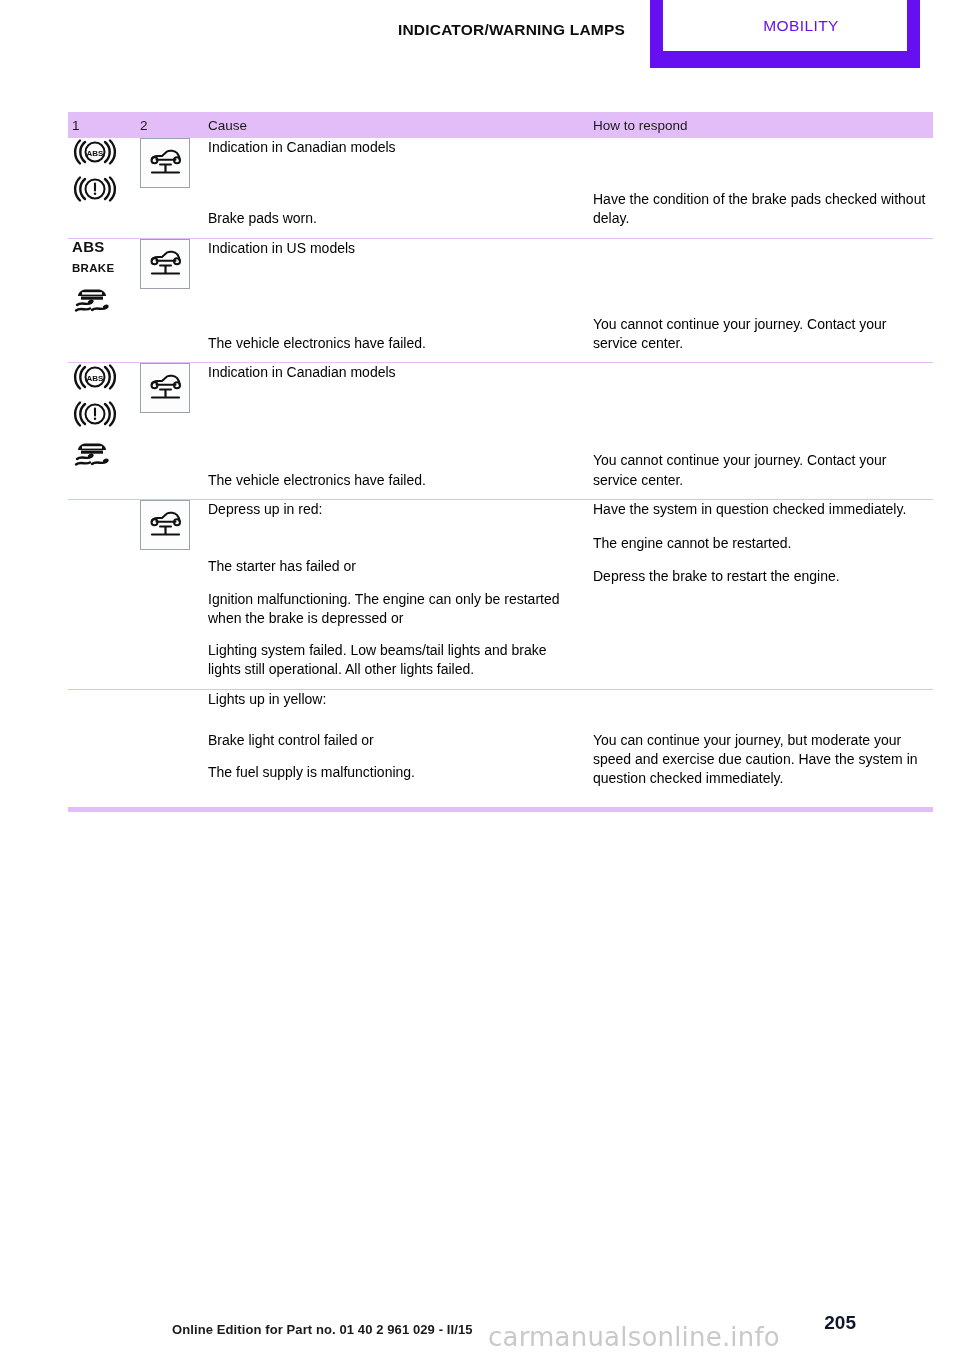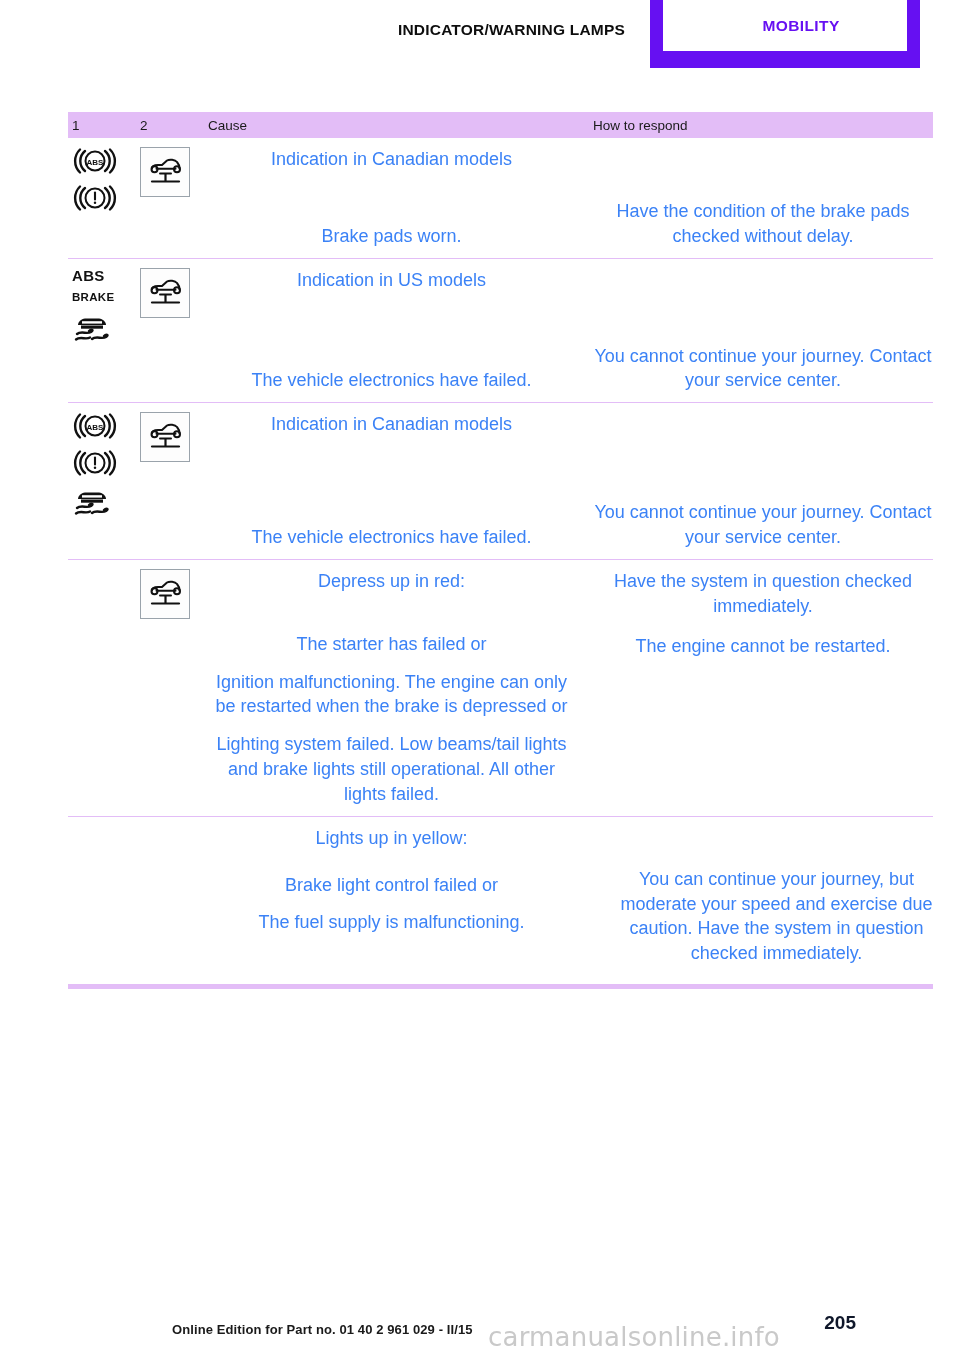--- a/index.html
+++ b/index.html
@@ -49,21 +49,21 @@
     top: 0;
     width: 244px;
     height: 51px;
     background: #ffffff;
     display: flex;
     align-items: center;
     justify-content: center;
   }
   .header-tab-label {
     font-size: 15.5px;
-    font-weight: bold;
+    font-weight: normal;
     letter-spacing: 0.4px;
     color: #6610f2;
     margin-left: 32px;
   }
 
   
   .table-wrap {
     position: absolute;
     left: 68px;
     top: 112px;
@@ -77,35 +77,33 @@
     padding-left: 4px;
   }
   .col-head .c1 { width: 68px; font-size: 13.5px; }
   .col-head .c2 { width: 68px; font-size: 13.5px; }
   .col-head .c3 { width: 385px; font-size: 13.5px; }
   .col-head .c4 { flex: 1; font-size: 13.5px; }
 
   .row {
     display: flex;
     border-bottom: 1px solid #e3bdf7;
-    padding-top: 9px;
     padding-bottom: 9px;
     padding-left: 4px;
-    text-align: center;
   }
   .row.last { border-bottom: none; }
   .col-icons1 { width: 68px; flex-shrink: 0; }
   .col-icons2 { width: 68px; flex-shrink: 0; }
   .col-cause  { width: 385px; flex-shrink: 0; padding-right: 18px; box-sizing: border-box; }
   .col-resp   { flex: 1; }
 
   .cell-text {
-    font-size: 18px;
+    font-size: 14px;
     line-height: 1.38;
-    color: #3b82f6;
+    color: #000000;
   }
   .cell-text.gap { margin-top: 52px; }
   .para { margin-bottom: 13px; }
   .para:last-child { margin-bottom: 0; }
 
   .bottom-rule {
     height: 5px;
     background: #e3bdf7;
     margin-top: 9px;
   }
@@ -350,33 +348,34 @@
     </div>
     <div class="col-cause">
       <div class="cell-text para">Depress up in red:</div>
       <div class="cell-text para" style="margin-top:38px;">The starter has failed or</div>
       <div class="cell-text para">Ignition malfunctioning. The engine can only be restarted when the brake is depressed or</div>
       <div class="cell-text para">Lighting system failed. Low beams/tail lights and brake lights still operational. All other lights failed.</div>
     </div>
     <div class="col-resp">
       <div class="cell-text para">Have the system in question checked immediately.</div>
       <div class="cell-text para" style="margin-top:15px;">The engine cannot be restarted.</div>
+      <div class="cell-text para">Depress the brake to restart the engine.</div>
     </div>
   </div>
 
   <div class="row last">
     <div class="col-icons1"></div>
     <div class="col-icons2"></div>
     <div class="col-cause">
       <div class="cell-text para">Lights up in yellow:</div>
       <div class="cell-text para" style="margin-top:22px;">Brake light control failed or</div>
       <div class="cell-text para">The fuel supply is malfunctioning.</div>
     </div>
     <div class="col-resp">
-      <div class="cell-text para" style="margin-top:41px;margin-left:27px;">You can continue your journey, but moderate your speed and exercise due caution. Have the system in question checked immediately.</div>
+      <div class="cell-text para" style="margin-top:41px;">You can continue your journey, but moderate your speed and exercise due caution. Have the system in question checked immediately.</div>
     </div>
   </div>
 
   <div class="bottom-rule"></div>
 </div>
 
 <div class="footer">
   <div class="footer-edition">Online Edition for Part no. 01 40 2 961 029 - II/15</div>
   <div class="footer-page">205</div>
 </div>

